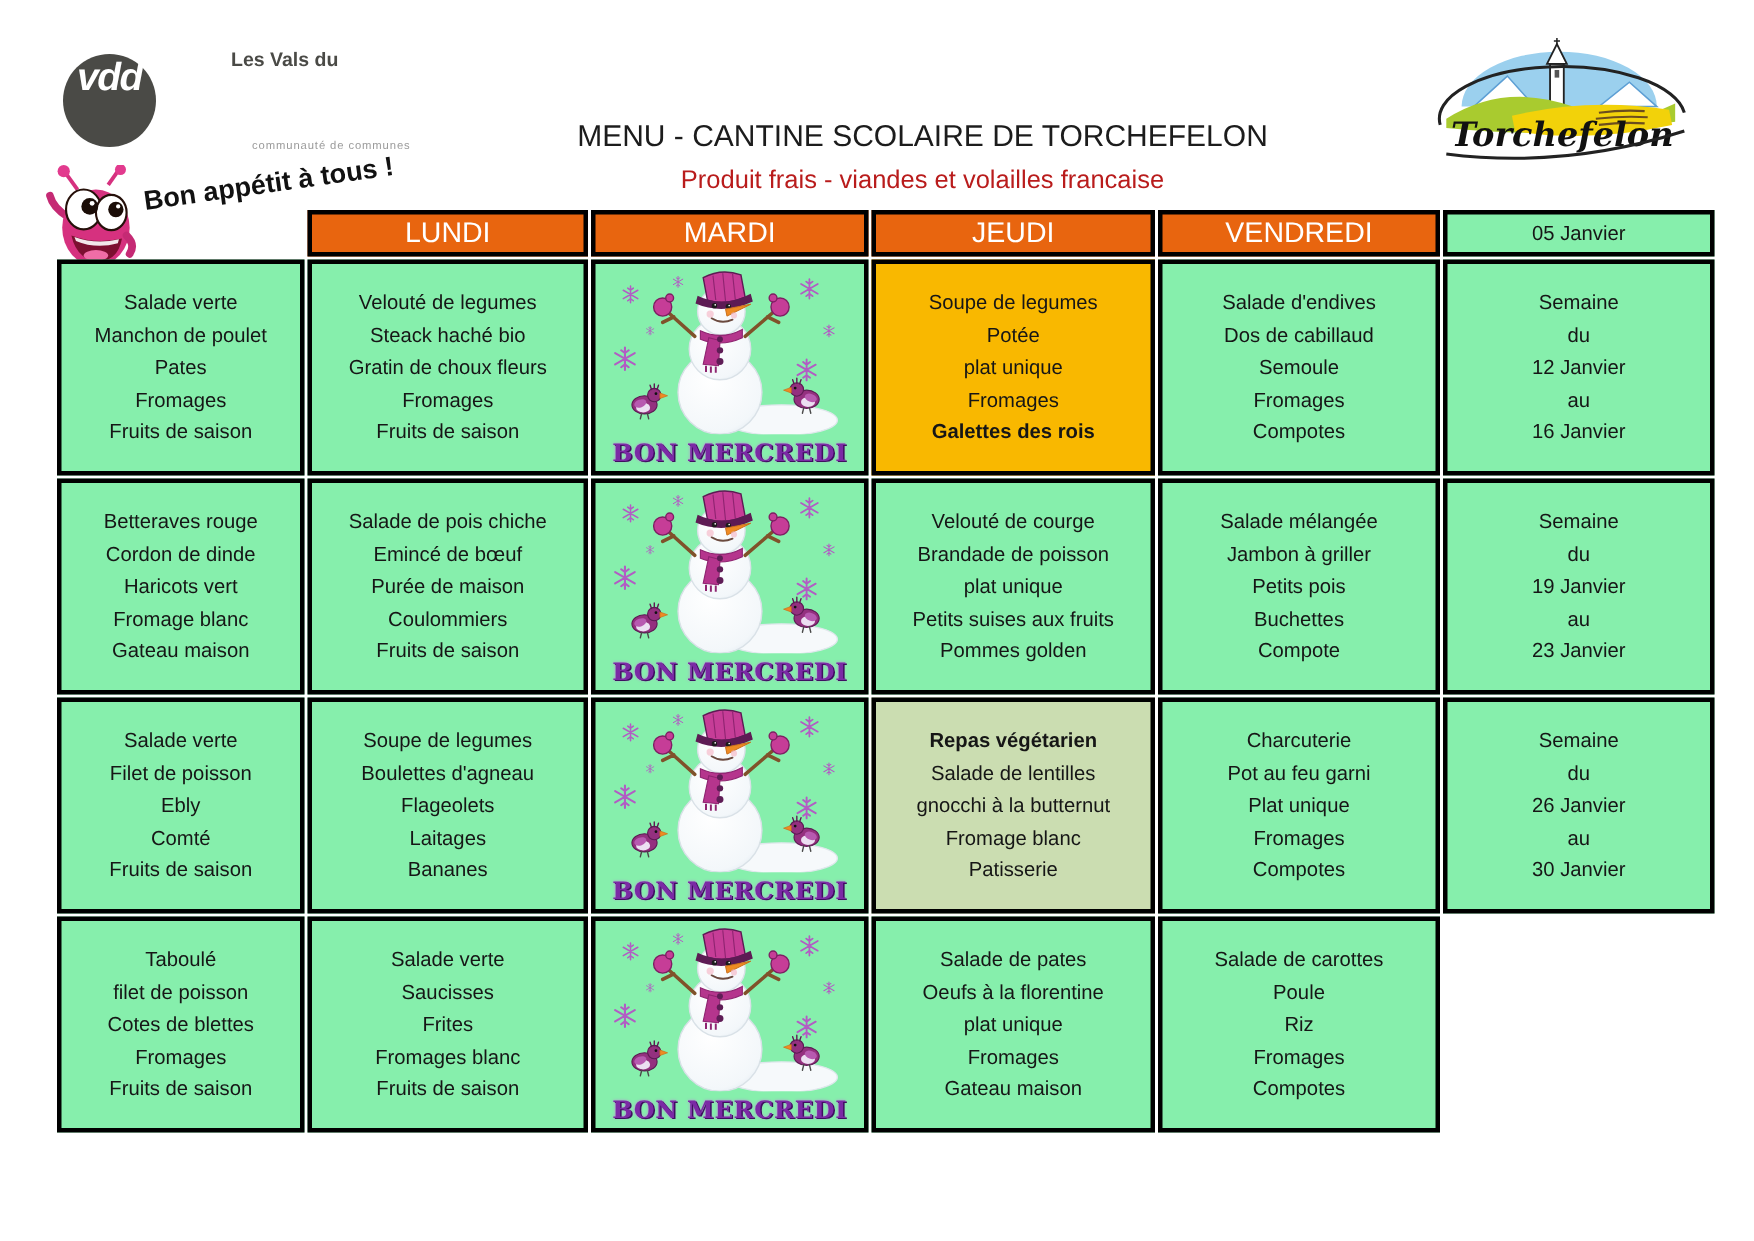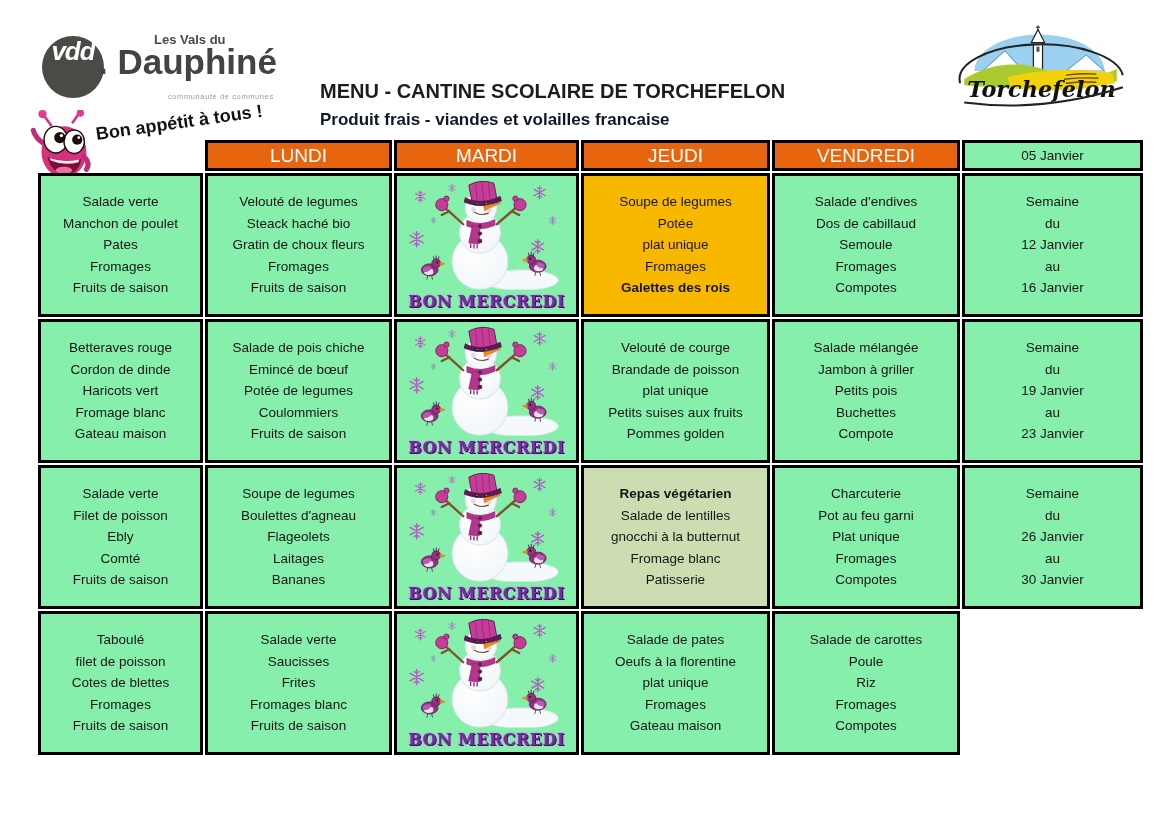--- a/index.html
+++ b/index.html
@@ -9,23 +9,23 @@
   
   .vdd-logo{position:absolute;left:40px;top:28px;width:280px;height:88px;}
   .vdd-circle{position:absolute;left:2px;top:8px;width:62px;height:62px;border-radius:50%;
               background:#4a4a46;display:flex;align-items:flex-start;justify-content:center;}
   .vdd-circle span{color:#fff;font-size:26px;font-weight:700;font-style:italic;letter-spacing:-1px;}
   .vdd-lesvals{position:absolute;left:114px;top:4px;font-size:13px;font-weight:700;color:#4a4a46;}
   .vdd-name{position:absolute;left:58px;top:14px;font-size:35px;font-weight:700;color:#434340;white-space:nowrap;}
   .vdd-tagline{position:absolute;left:128px;top:64px;font-size:7.5px;color:#9a9a9a;letter-spacing:.6px;}
 
   
-  .titles{position:absolute;left:320px;top:80px;width:590px;font-weight:bold;}
+  .titles{position:absolute;left:320px;top:80px;width:590px;text-align:center;}
   .main-title{font-size:20px;color:#1c1c1c;}
-  .sub-title{margin-top:7px;font-size:17px;color:#0f172a;}
+  .sub-title{margin-top:7px;font-size:17px;color:#b91c1c;}
 
   
   .torchefelon{position:absolute;left:952px;top:24px;width:178px;height:86px;}
   .torchefelon svg{width:100%;height:100%;}
 
   
   .mascot{position:absolute;left:24px;top:110px;width:84px;height:92px;}
   .banner{position:absolute;left:96px;top:124px;transform:rotate(-8deg);transform-origin:left center;
           font-size:18px;font-weight:700;color:#111;white-space:nowrap;}
 
@@ -107,21 +107,20 @@
   </defs>
 </svg>
 
 <div class="page">
 
   <div class="vdd-logo">
     <div class="vdd-circle">
       <span>vdd</span>
     </div>
     <div class="vdd-lesvals">Les Vals du</div>
-    <div class="vdd-name">. Dauphiné</div>
     <div class="vdd-tagline">communauté de communes</div>
   </div>
 
   <div class="titles">
     <div class="main-title">MENU  - CANTINE SCOLAIRE DE TORCHEFELON</div>
     <div class="sub-title">Produit frais - viandes et  volailles francaise</div>
   </div>
 
   <div class="torchefelon">
     <svg viewBox="0 0 175 84">
@@ -223,21 +222,21 @@
       <div class="cell menu-cell">
         <div class="line">Betteraves rouge</div>
         <div class="line">Cordon de dinde</div>
         <div class="line">Haricots vert</div>
         <div class="line">Fromage blanc</div>
         <div class="line">Gateau maison</div>
       </div>
       <div class="cell menu-cell">
         <div class="line">Salade de pois chiche</div>
         <div class="line">Emincé de bœuf</div>
-        <div class="line">Potée de legumes</div>
+        <div class="line">Purée de maison</div>
         <div class="line">Coulommiers</div>
         <div class="line">Fruits de saison</div>
       </div>
       <div class="cell mercredi-cell">
         <svg class="snowman" viewBox="0 0 190 118">
           <use href="#snowman-symbol"></use>
         </svg>
         <div class="caption">BON MERCREDI</div>
       </div>
       <div class="cell menu-cell">

